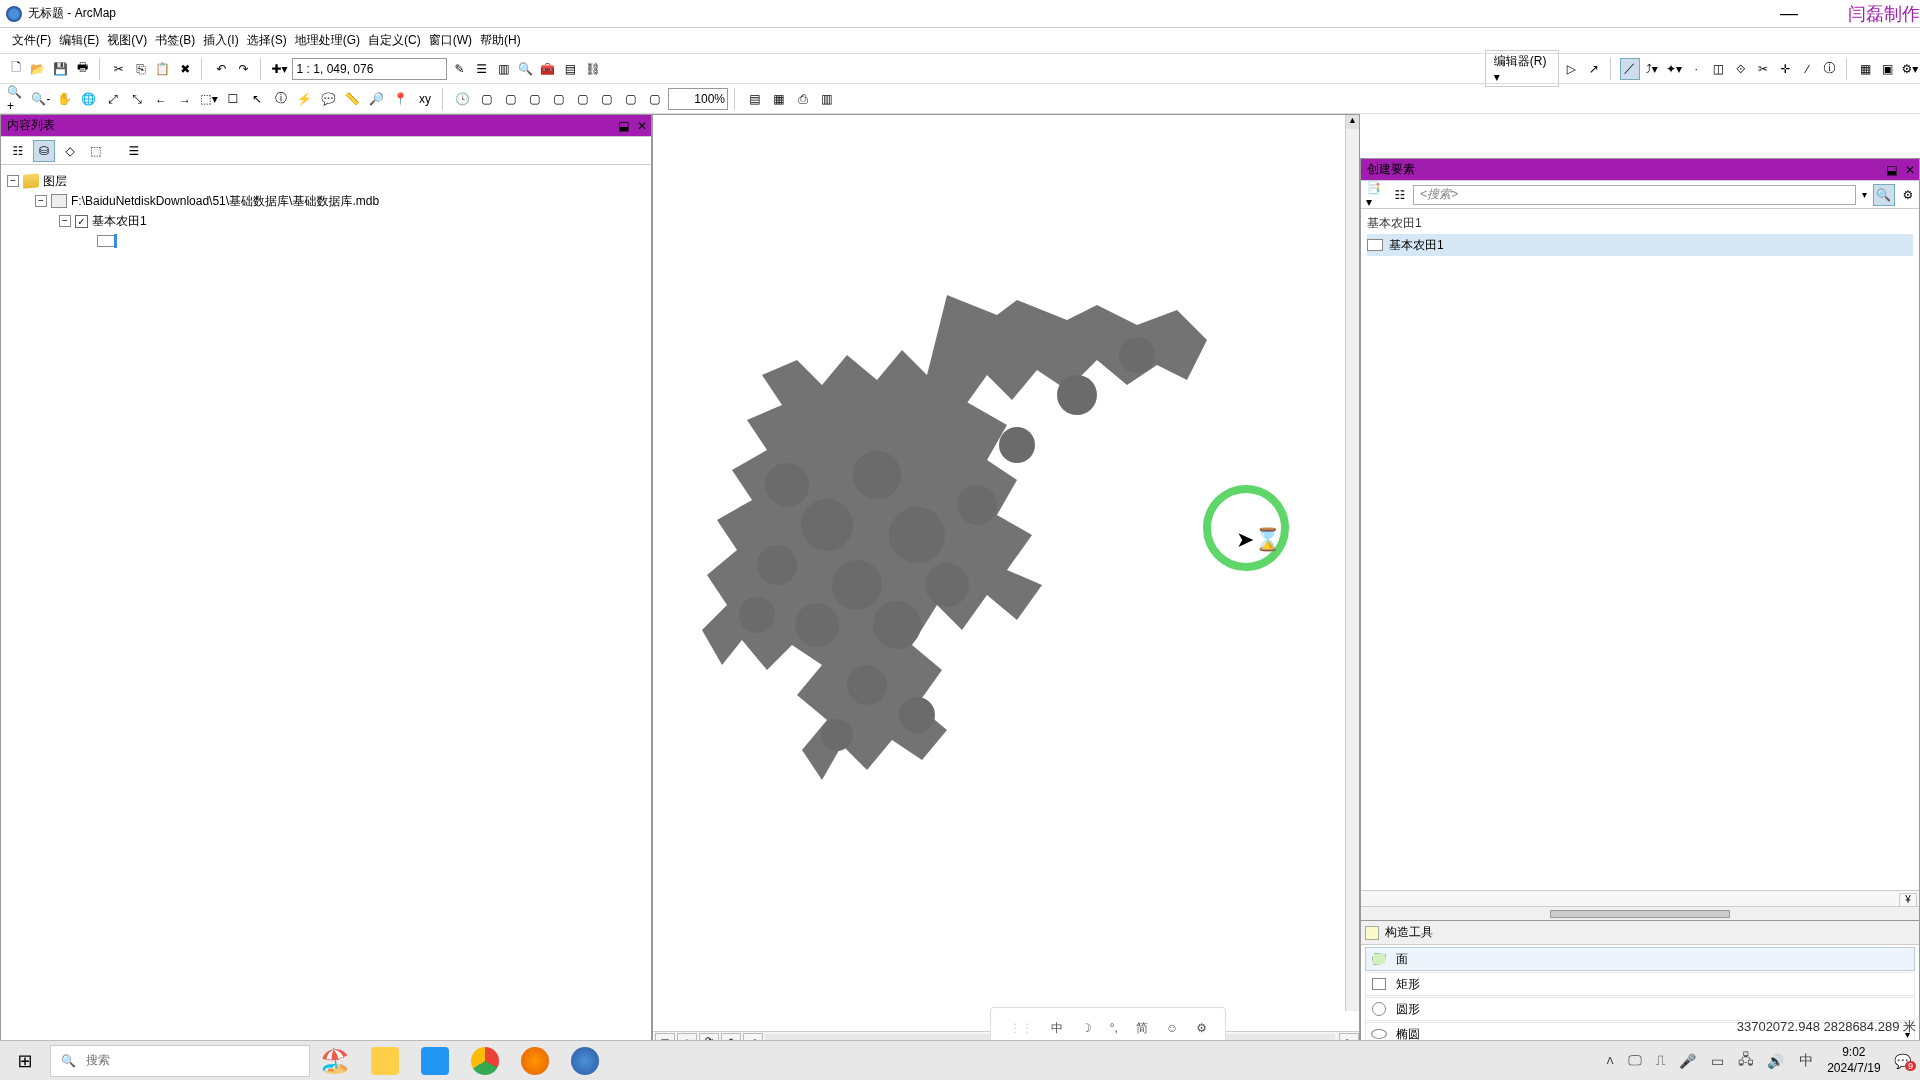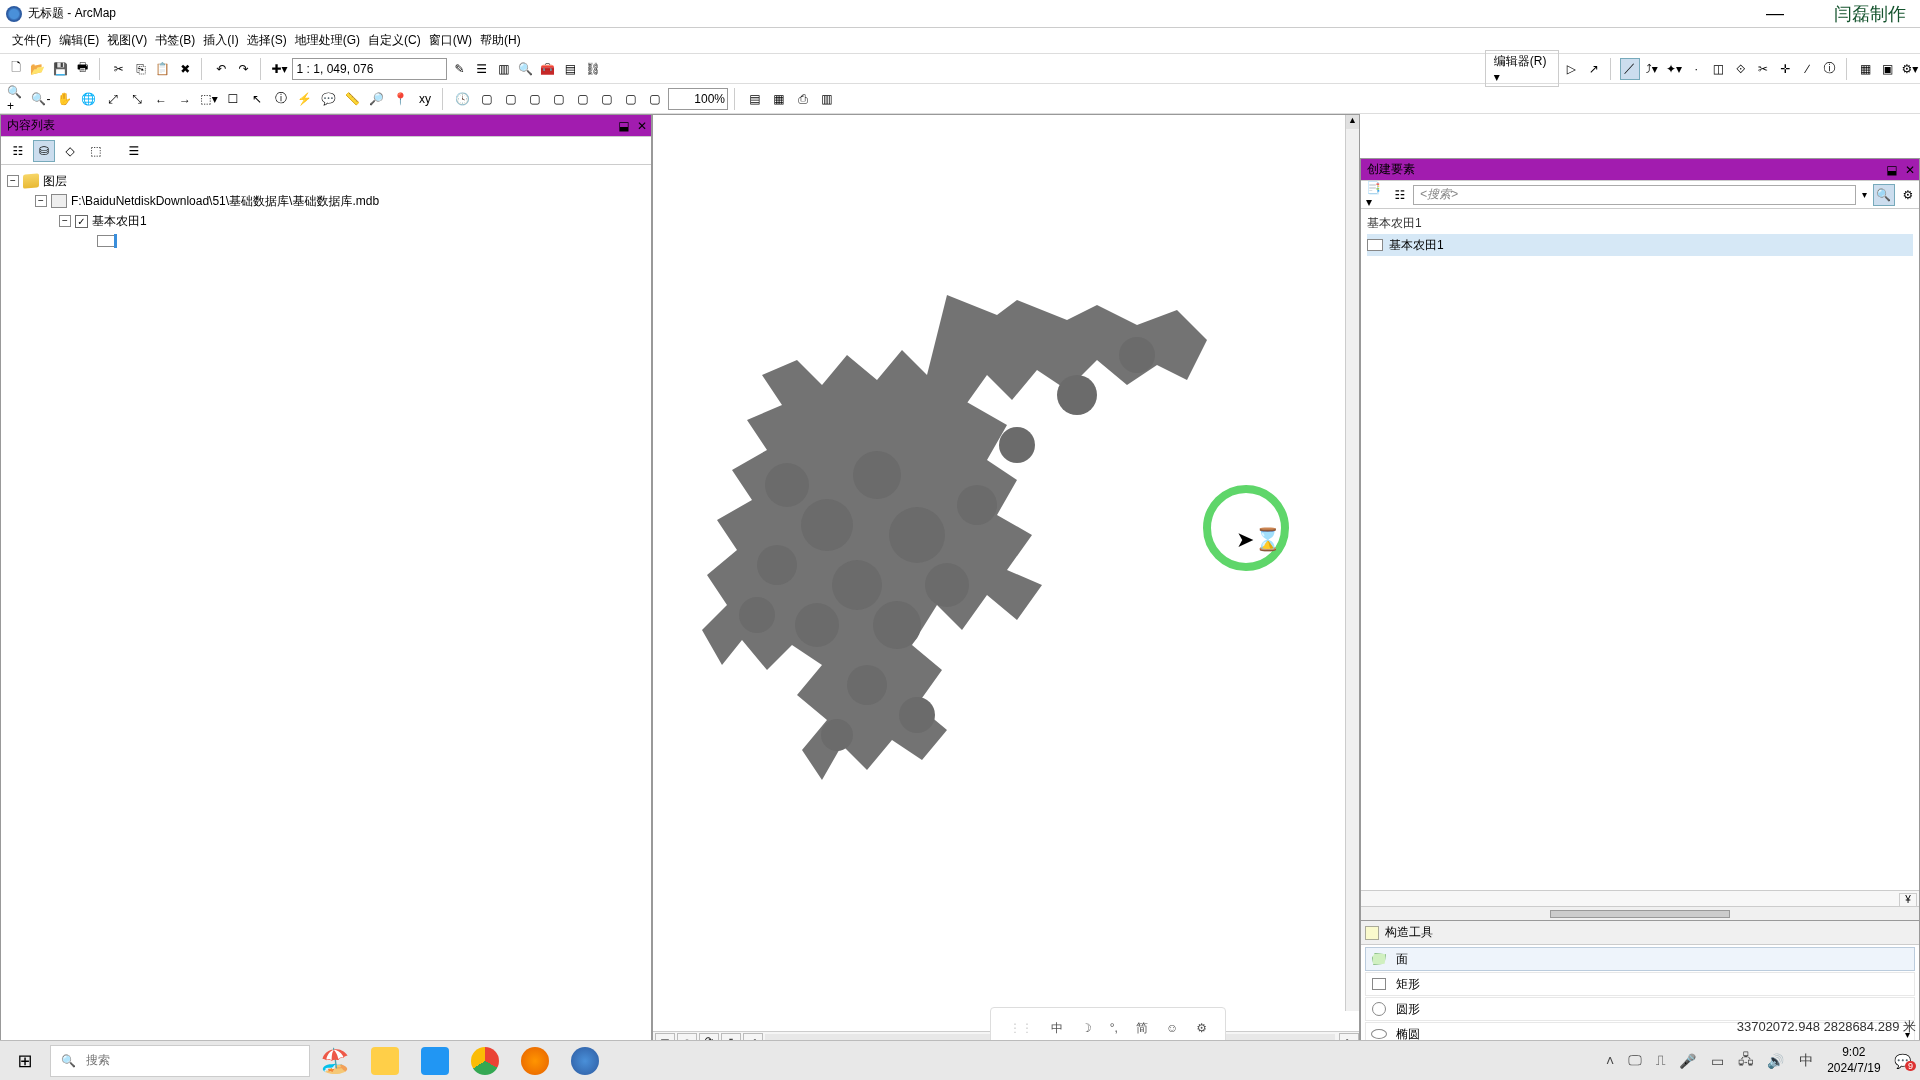--- a/index.html
+++ b/index.html
@@ -2,21 +2,21 @@
 <html><head>
   <meta charset="utf-8">
   <style>
     * { margin: 0; padding: 0; box-sizing: border-box; font-family: "Microsoft YaHei", sans-serif; font-size: 12px; }
     body { background: #fff; width: 1920px; height: 1080px; overflow: hidden; position: relative; }
     
     .titlebar { height: 28px; display: flex; align-items: center; padding-left: 6px; border-bottom: 1px solid #ccc; }
     .titlebar .icon { width: 16px; height: 16px; background: radial-gradient(circle,#4a90d9 40%,#2c5aa0 60%); border-radius: 50%; margin-right: 6px; }
     .titlebar .title { flex: 0 0 auto; }
     .titlebar .spacer { flex: 1; }
-    .titlebar .watermark { color: #14532d; font-weight: 500; font-size: 18px; margin-right: 14px; }
+    .titlebar .watermark { color: #a21caf; font-weight: 500; font-size: 18px; margin-right: 0; }
     .titlebar .min { font-size: 18px; margin-right: 50px; }
     
     .menubar { height: 26px; display: flex; align-items: center; gap: 0; padding-left: 8px; border-bottom: 1px solid #ddd; }
     .menubar span { padding: 2px 4px; cursor: default; }
     
     .toolbar-row { height: 30px; display: flex; align-items: center; gap: 2px; padding-left: 6px; border-bottom: 1px solid #ddd; }
     .tb { width: 22px; height: 22px; display: flex; align-items: center; justify-content: center; border: 1px solid transparent; }
     .tbsep { width: 4px; height: 22px; border-left: 1px solid #ccc; margin: 0 4px; }
     .scale-box { width: 170px; height: 22px; border: 1px solid #999; padding: 0 4px; display: flex; align-items: center; }
     .editor-label { border: 1px solid #ccc; padding: 2px 8px; margin-left: 880px; }

